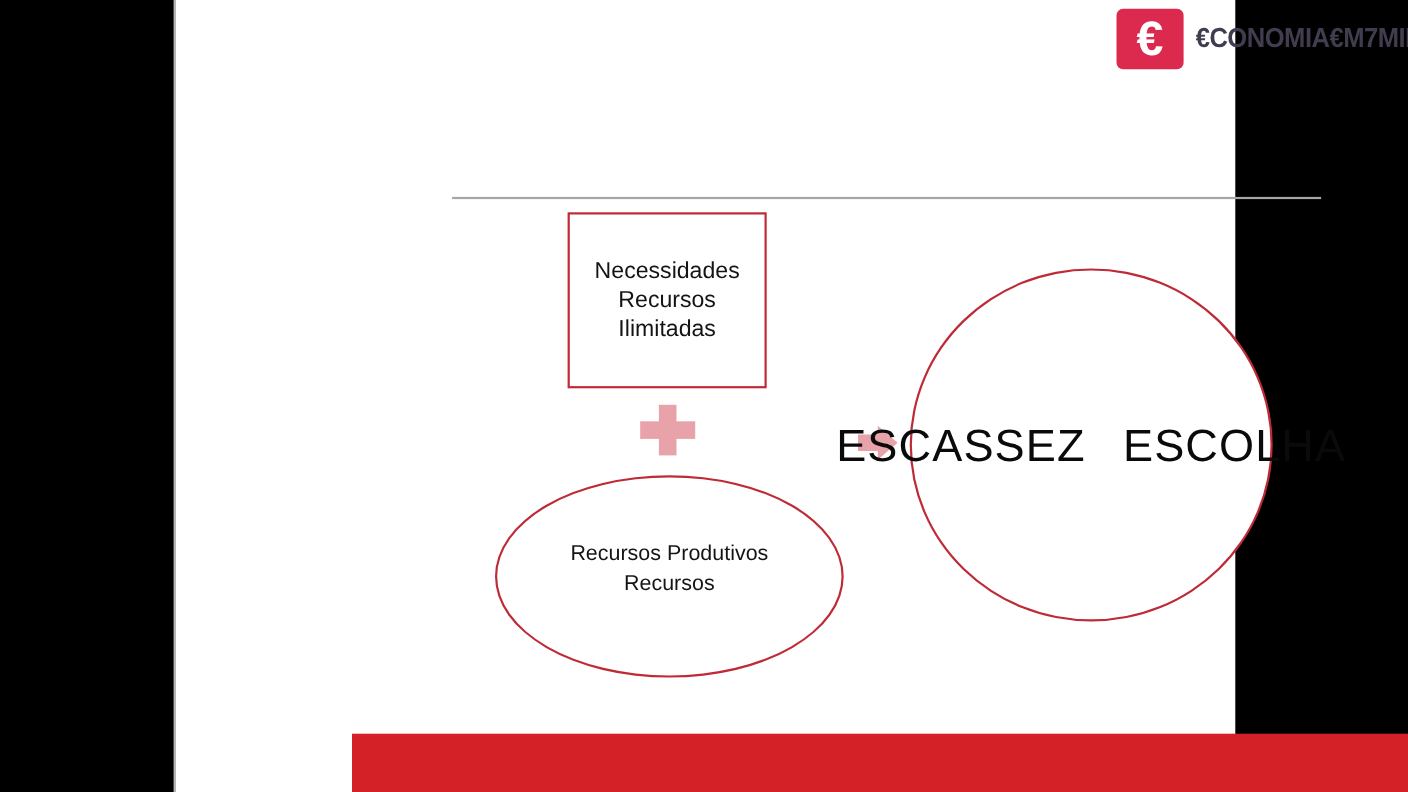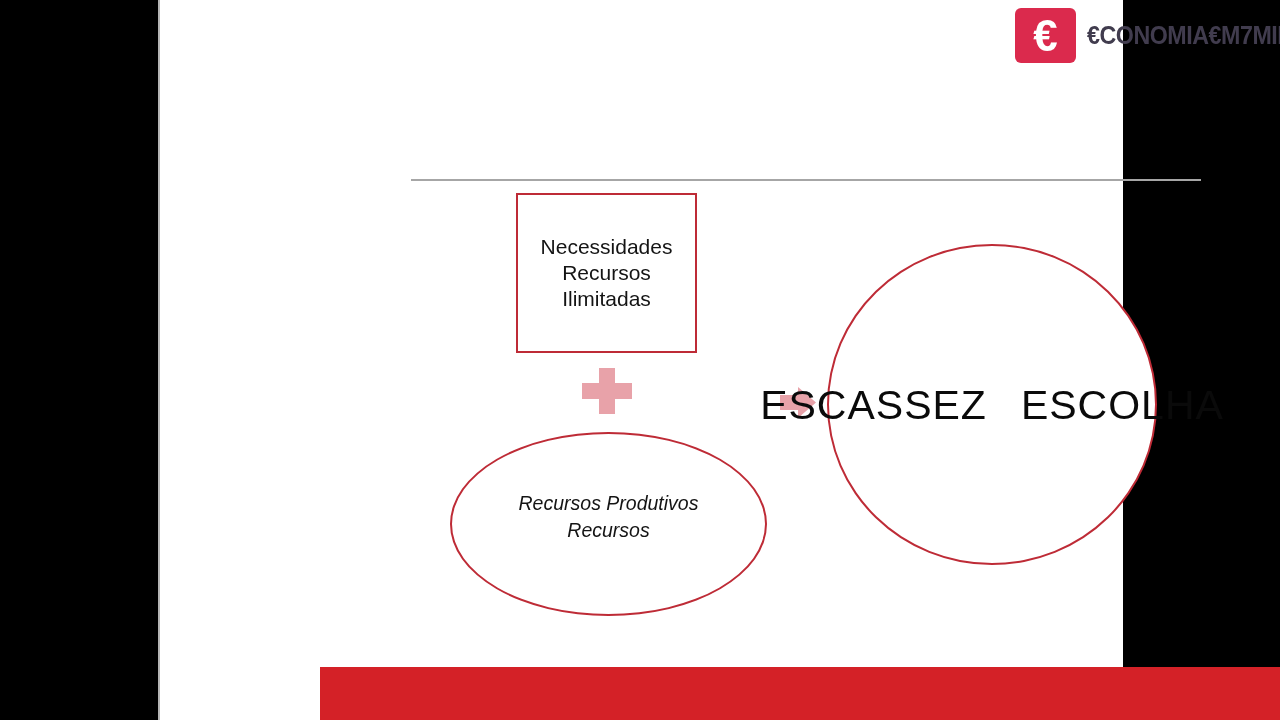--- a/index.html
+++ b/index.html
@@ -134,21 +134,20 @@
     background: #ffffff;
     display: flex;
     flex-direction: column;
     align-items: center;
     justify-content: center;
     text-align: center;
     font-size: 19.5px;
     line-height: 27px;
     color: #141414;
     padding-bottom: 14px;
-    font-style: italic;
   }
   .arrow-right {
     position: absolute;
     left: 620px;
     top: 387px;
     width: 36px;
     height: 31px;
   }
   .circle-shape {
     position: absolute;

